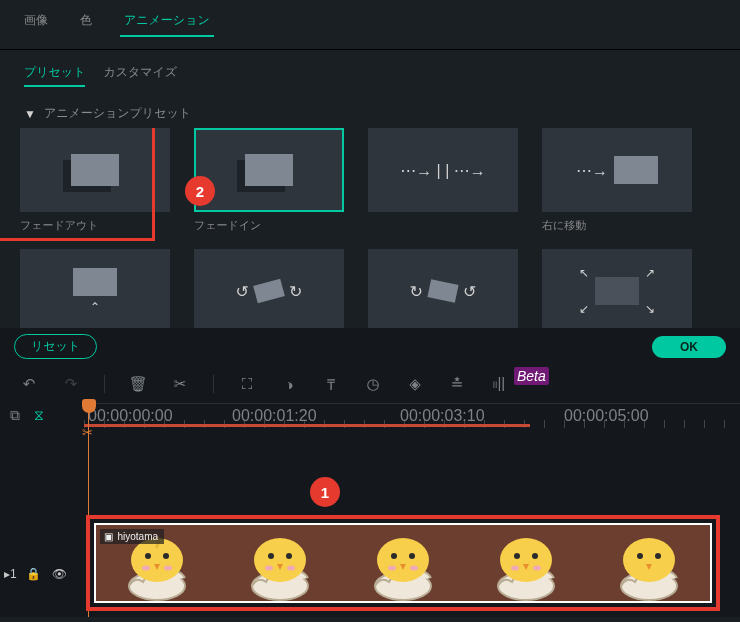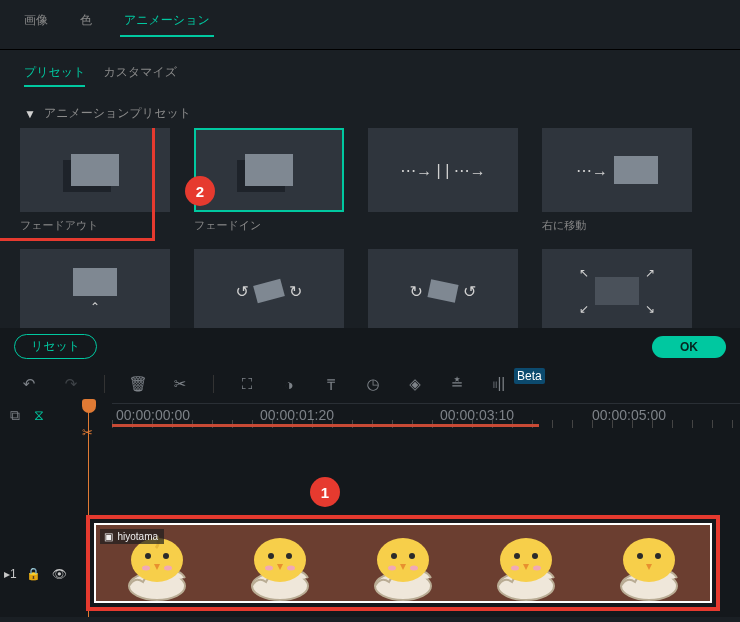--- a/index.html
+++ b/index.html
@@ -71,28 +71,28 @@
     border-radius:14px; padding:3px 16px; font-size:12px; cursor:pointer;
   }
   .btn-ok {
     background:var(--teal); color:#05261f; border:none;
     border-radius:14px; padding:4px 28px; font-size:12px; font-weight:bold; cursor:pointer;
   }
   
   .toolbar { display:flex; align-items:center; gap:24px; padding:10px 20px; background:var(--bg-darker); color:#7d8288;}
   .toolbar .ico { width:18px; height:18px; display:flex; align-items:center; justify-content:center; cursor:pointer; font-size:15px;}
   .toolbar .divider { width:1px; height:18px; background:#333; }
-  .beta { background:#0c4a6e; color:#fff; font-size:12px; padding:1px 3px; border-radius:2px; position:relative; top:-8px; left:-18px;}
+  .beta { background:#701a75; color:#fff; font-size:14px; padding:1px 3px; border-radius:2px; position:relative; top:-8px; left:-18px;font-style:italic;}
   
   .timeline-wrap { background:var(--bg-darker); position:relative; flex:1; }
   .ruler {
-    position:relative; height:40px; margin-left:112px; border-top:1px solid #2a2f35;
+    position:relative; height:40px; margin-left:84px; border-top:1px solid #2a2f35;
     background: linear-gradient(to right,#444 0,#444 1px,transparent 1px) repeat-x;
     background-size: 20px 8px; background-position: 0 16px;
-    color:#7d8288; font-size:14px;
+    color:#7d8288; font-size:16px;
   }
   .ruler .tick { position:absolute; top:3px; }
   .ruler .range { position:absolute; left:0; top:20px; height:3px; background:#c84a35; }
   .timeline-left-icons { position:absolute; left:10px; top:4px; display:flex; gap:14px; color:#7d8288; font-size:14px;}
   .playhead {
     position:absolute; top:0; bottom:0; width:0; border-left:1px solid #e07a34;
   }
   .playhead .head { position:absolute; top:-4px; left:-7px; width:14px; height:14px; background:#e07a34; border-radius:3px 3px 50% 50%;}
   .playhead .cut { position:absolute; top:22px; left:-7px; width:14px; height:14px; color:#e07a34; font-size:13px; }
   
@@ -218,21 +218,21 @@
 </div>
 
 <div class="timeline-wrap">
   <div class="timeline-left-icons">
     <span class="ico">⧉</span>
     <span class="ico" style="color:var(--teal);">⧖</span>
   </div>
   <div class="ruler">
     <span class="tick" style="left:4px;">00:00:00:00</span>
     <span class="tick" style="left:148px;">00:00:01:20</span>
-    <span class="tick" style="left:328px;">00:00:03:10</span>
+    <span class="tick" style="left:316px;">00:00:03:10</span>
     <span class="tick" style="left:480px;text-align:right;">00:00:05:00</span>
     <div class="range" id="ruler-range" style="width: 68%;"></div>
   </div>
 
   <div class="playhead" style="left:88px;">
     <div class="head"></div>
     <div class="cut">✂</div>
   </div>
 
   <div class="track-area">

